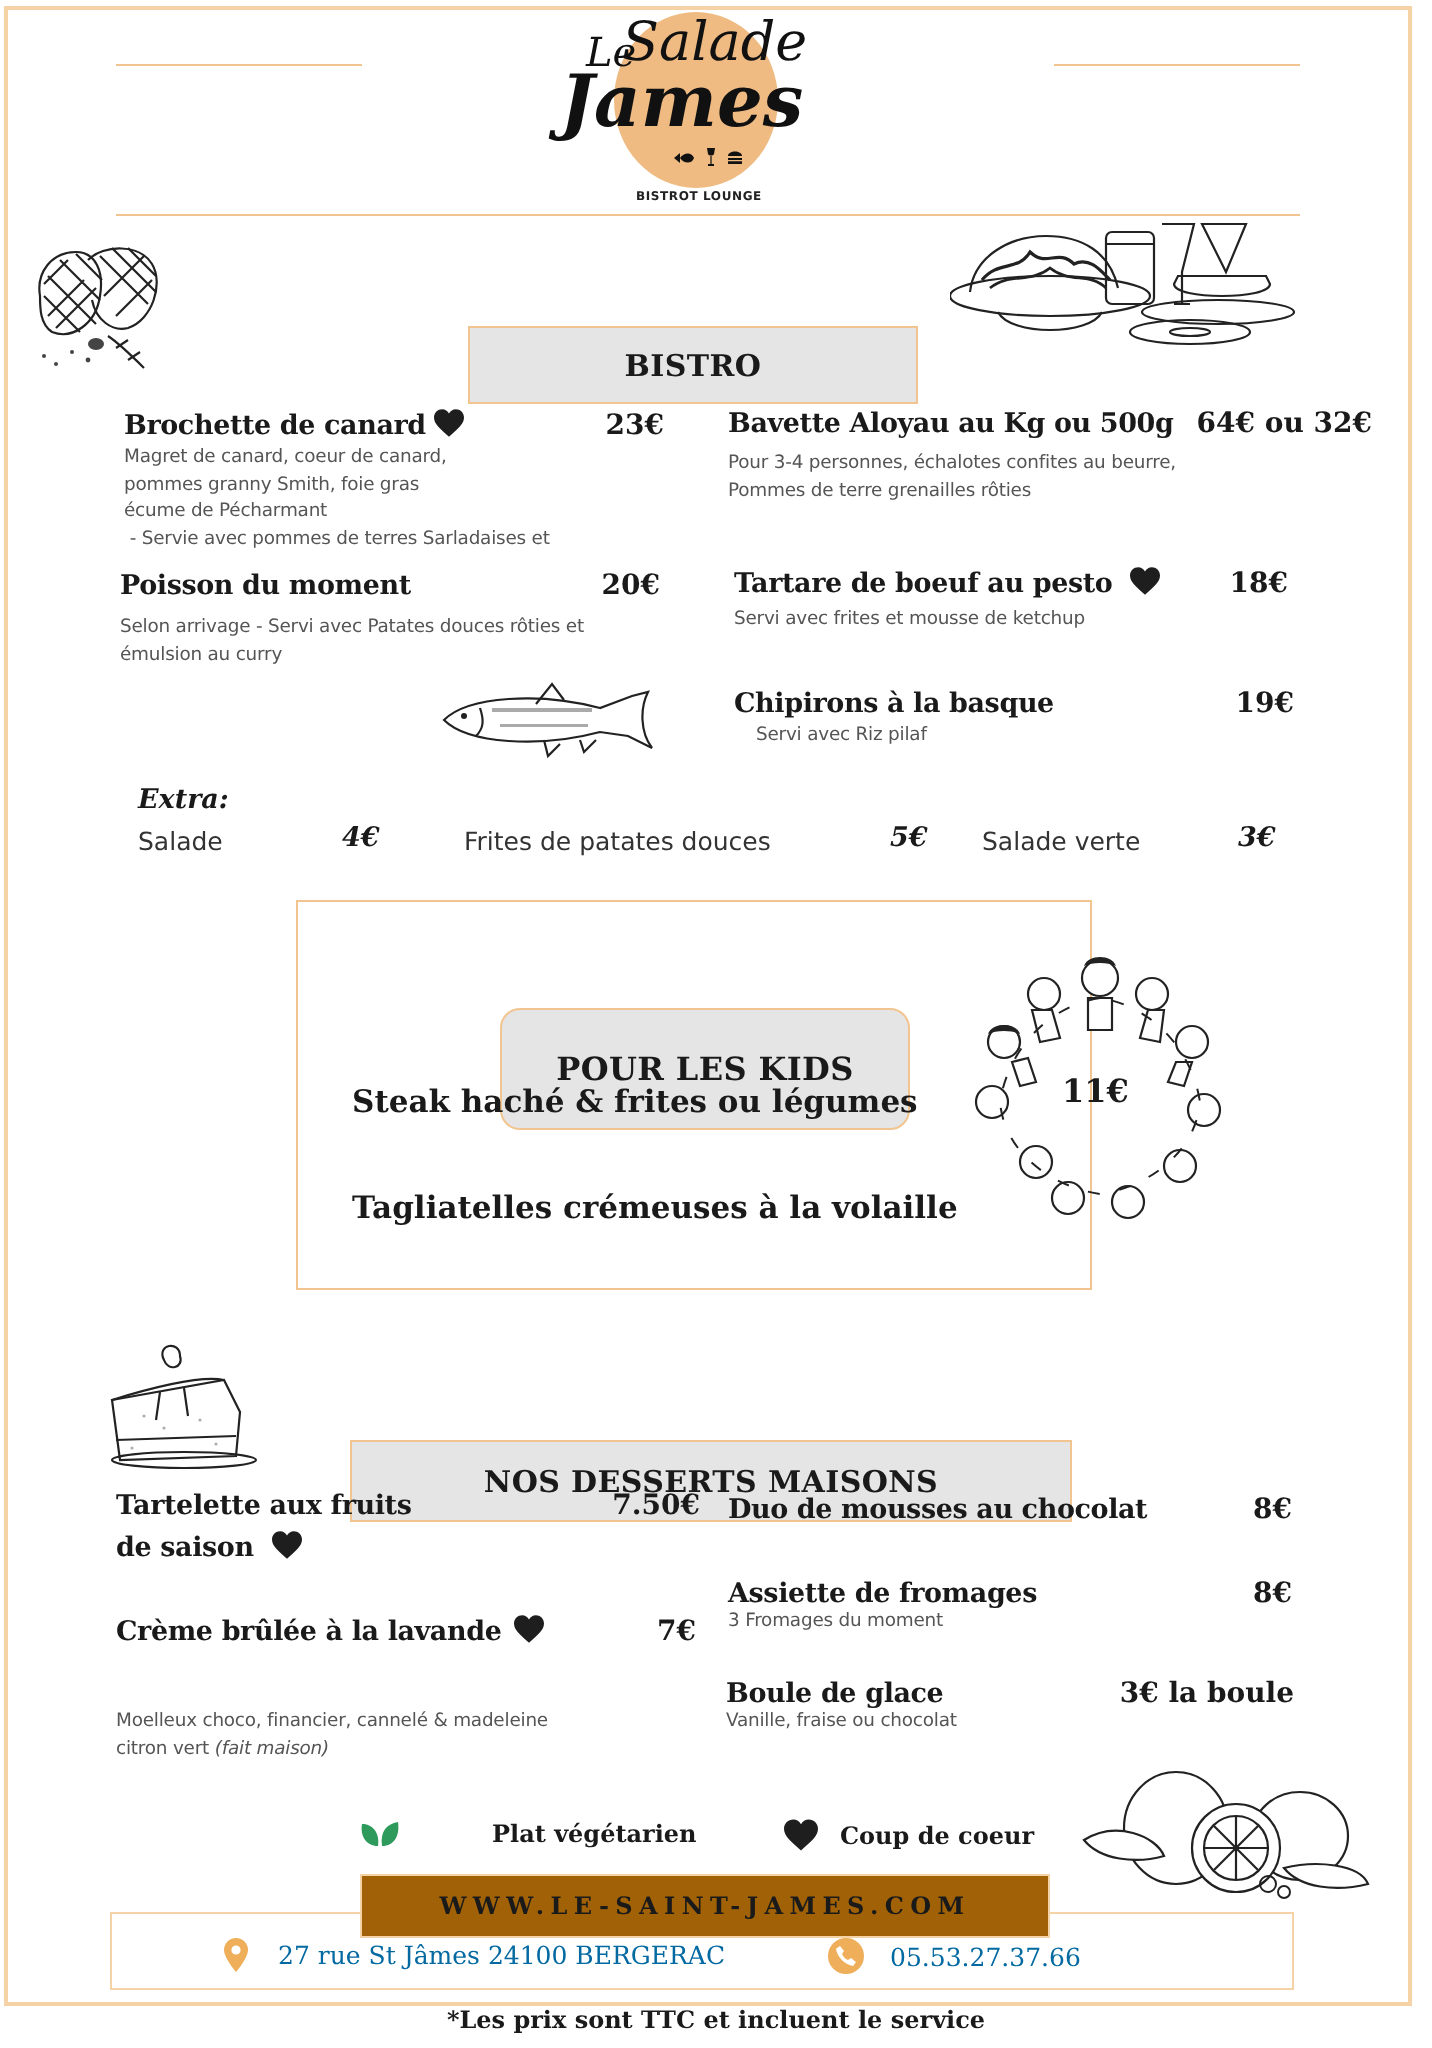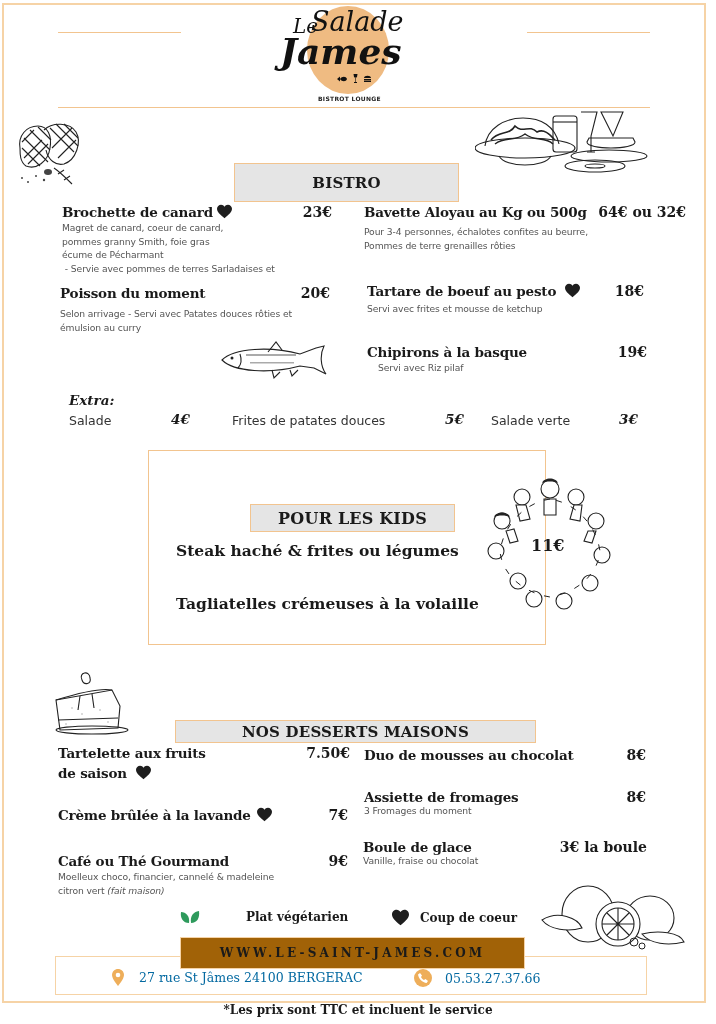--- a/index.html
+++ b/index.html
@@ -173,21 +173,21 @@
 
 <div class="abs extra-label" style="left:69px; top:392px;">Extra:</div>
 <div class="abs extra-item" style="left:69px; top:413px;">Salade</div>
 <div class="abs extra-price" style="left:171px; top:411px;">4€</div>
 <div class="abs extra-item" style="left:232px; top:413px;">Frites de patates douces</div>
 <div class="abs extra-price" style="left:445px; top:411px;">5€</div>
 <div class="abs extra-item" style="left:491px; top:413px;">Salade verte</div>
 <div class="abs extra-price" style="left:619px; top:411px;">3€</div>
 
 <div class="abs" style="left:148px; top:450px; width:398px; height:195px; border:1.5px solid #f2c48f;"></div>
-<div class="section-box" style="left:250px; top:463px; width:205px; height:28px;">
+<div class="section-box" style="left:250px; top:463px; width:205px; height:61px;border-radius:10px;">
   <span class="section-label" style="font-size:16px;">POUR LES KIDS</span>
 </div>
 <div class="abs kids-item" style="left:176px; top:541px;">Steak haché &amp; frites ou légumes</div>
 <div class="abs kids-item" style="left:176px; top:594px;">Tagliatelles crémeuses à la volaille</div>
 
 <svg class="abs" style="left:484px; top:475px;" width="132" height="138" viewBox="0 0 132 138">
   <g fill="#fff" stroke="#222" stroke-width="1.1">
     <circle cx="66" cy="14" r="9"></circle>
     <circle cx="38" cy="22" r="8"></circle>
     <circle cx="92" cy="22" r="8"></circle>
@@ -221,21 +221,21 @@
   </g>
   <g fill="#777" opacity="0.6">
       <circle cx="20" cy="38" r="0.8"></circle>
       <circle cx="30" cy="44" r="0.8"></circle>
       <circle cx="48" cy="40" r="0.8"></circle>
       <circle cx="56" cy="52" r="0.8"></circle>
       <circle cx="14" cy="54" r="0.8"></circle>
     </g>
 </svg>
 
-<div class="section-box" style="left:175px; top:679px; width:361px; height:23px;">
+<div class="section-box" style="left:175px; top:679px; width:361px; height:41px;">
   <span class="section-label">NOS DESSERTS MAISONS</span>
 </div>
 
 <div class="abs" style="left:58px; top:745px; width:292px;">
   <div style="display:flex; justify-content:space-between; align-items:baseline;">
     <span class="title">Tartelette aux fruits</span>
     <span class="price">7.50€</span>
   </div>
   <div class="title" style="margin-top:4px;"><span>de saison</span><svg class="heart" style="display:inline-block; margin-left:8px;">
         <use href="#heart-sym"></use>
@@ -245,24 +245,20 @@
 <div class="abs" style="left:58px; top:807px; width:290px;">
   <div style="display:flex; justify-content:space-between; align-items:baseline;">
     <span class="title"><span>Crème brûlée à la lavande</span><svg class="heart" style="display:inline-block; margin-left:5px;">
           <use href="#heart-sym"></use>
         </svg></span>
     <span class="price">7€</span>
   </div>
 </div>
 
 <div class="abs" style="left:58px; top:853px; width:290px;">
-  <div style="display:flex; justify-content:space-between; align-items:baseline;">
-    <span class="title">Café ou Thé Gourmand</span>
-    <span class="price">9€</span>
-  </div>
   <div class="desc" style="margin-top:1px;">
     <div>Moelleux choco, financier, cannelé &amp; madeleine</div>
     <div><span>citron vert</span> <i>(fait maison)</i></div>
   </div>
 </div>
 
 <div class="abs" style="left:364px; top:747px; width:282px;">
   <div style="display:flex; justify-content:space-between; align-items:baseline;">
     <span class="title">Duo de mousses au chocolat</span>
     <span class="price">8€</span>

